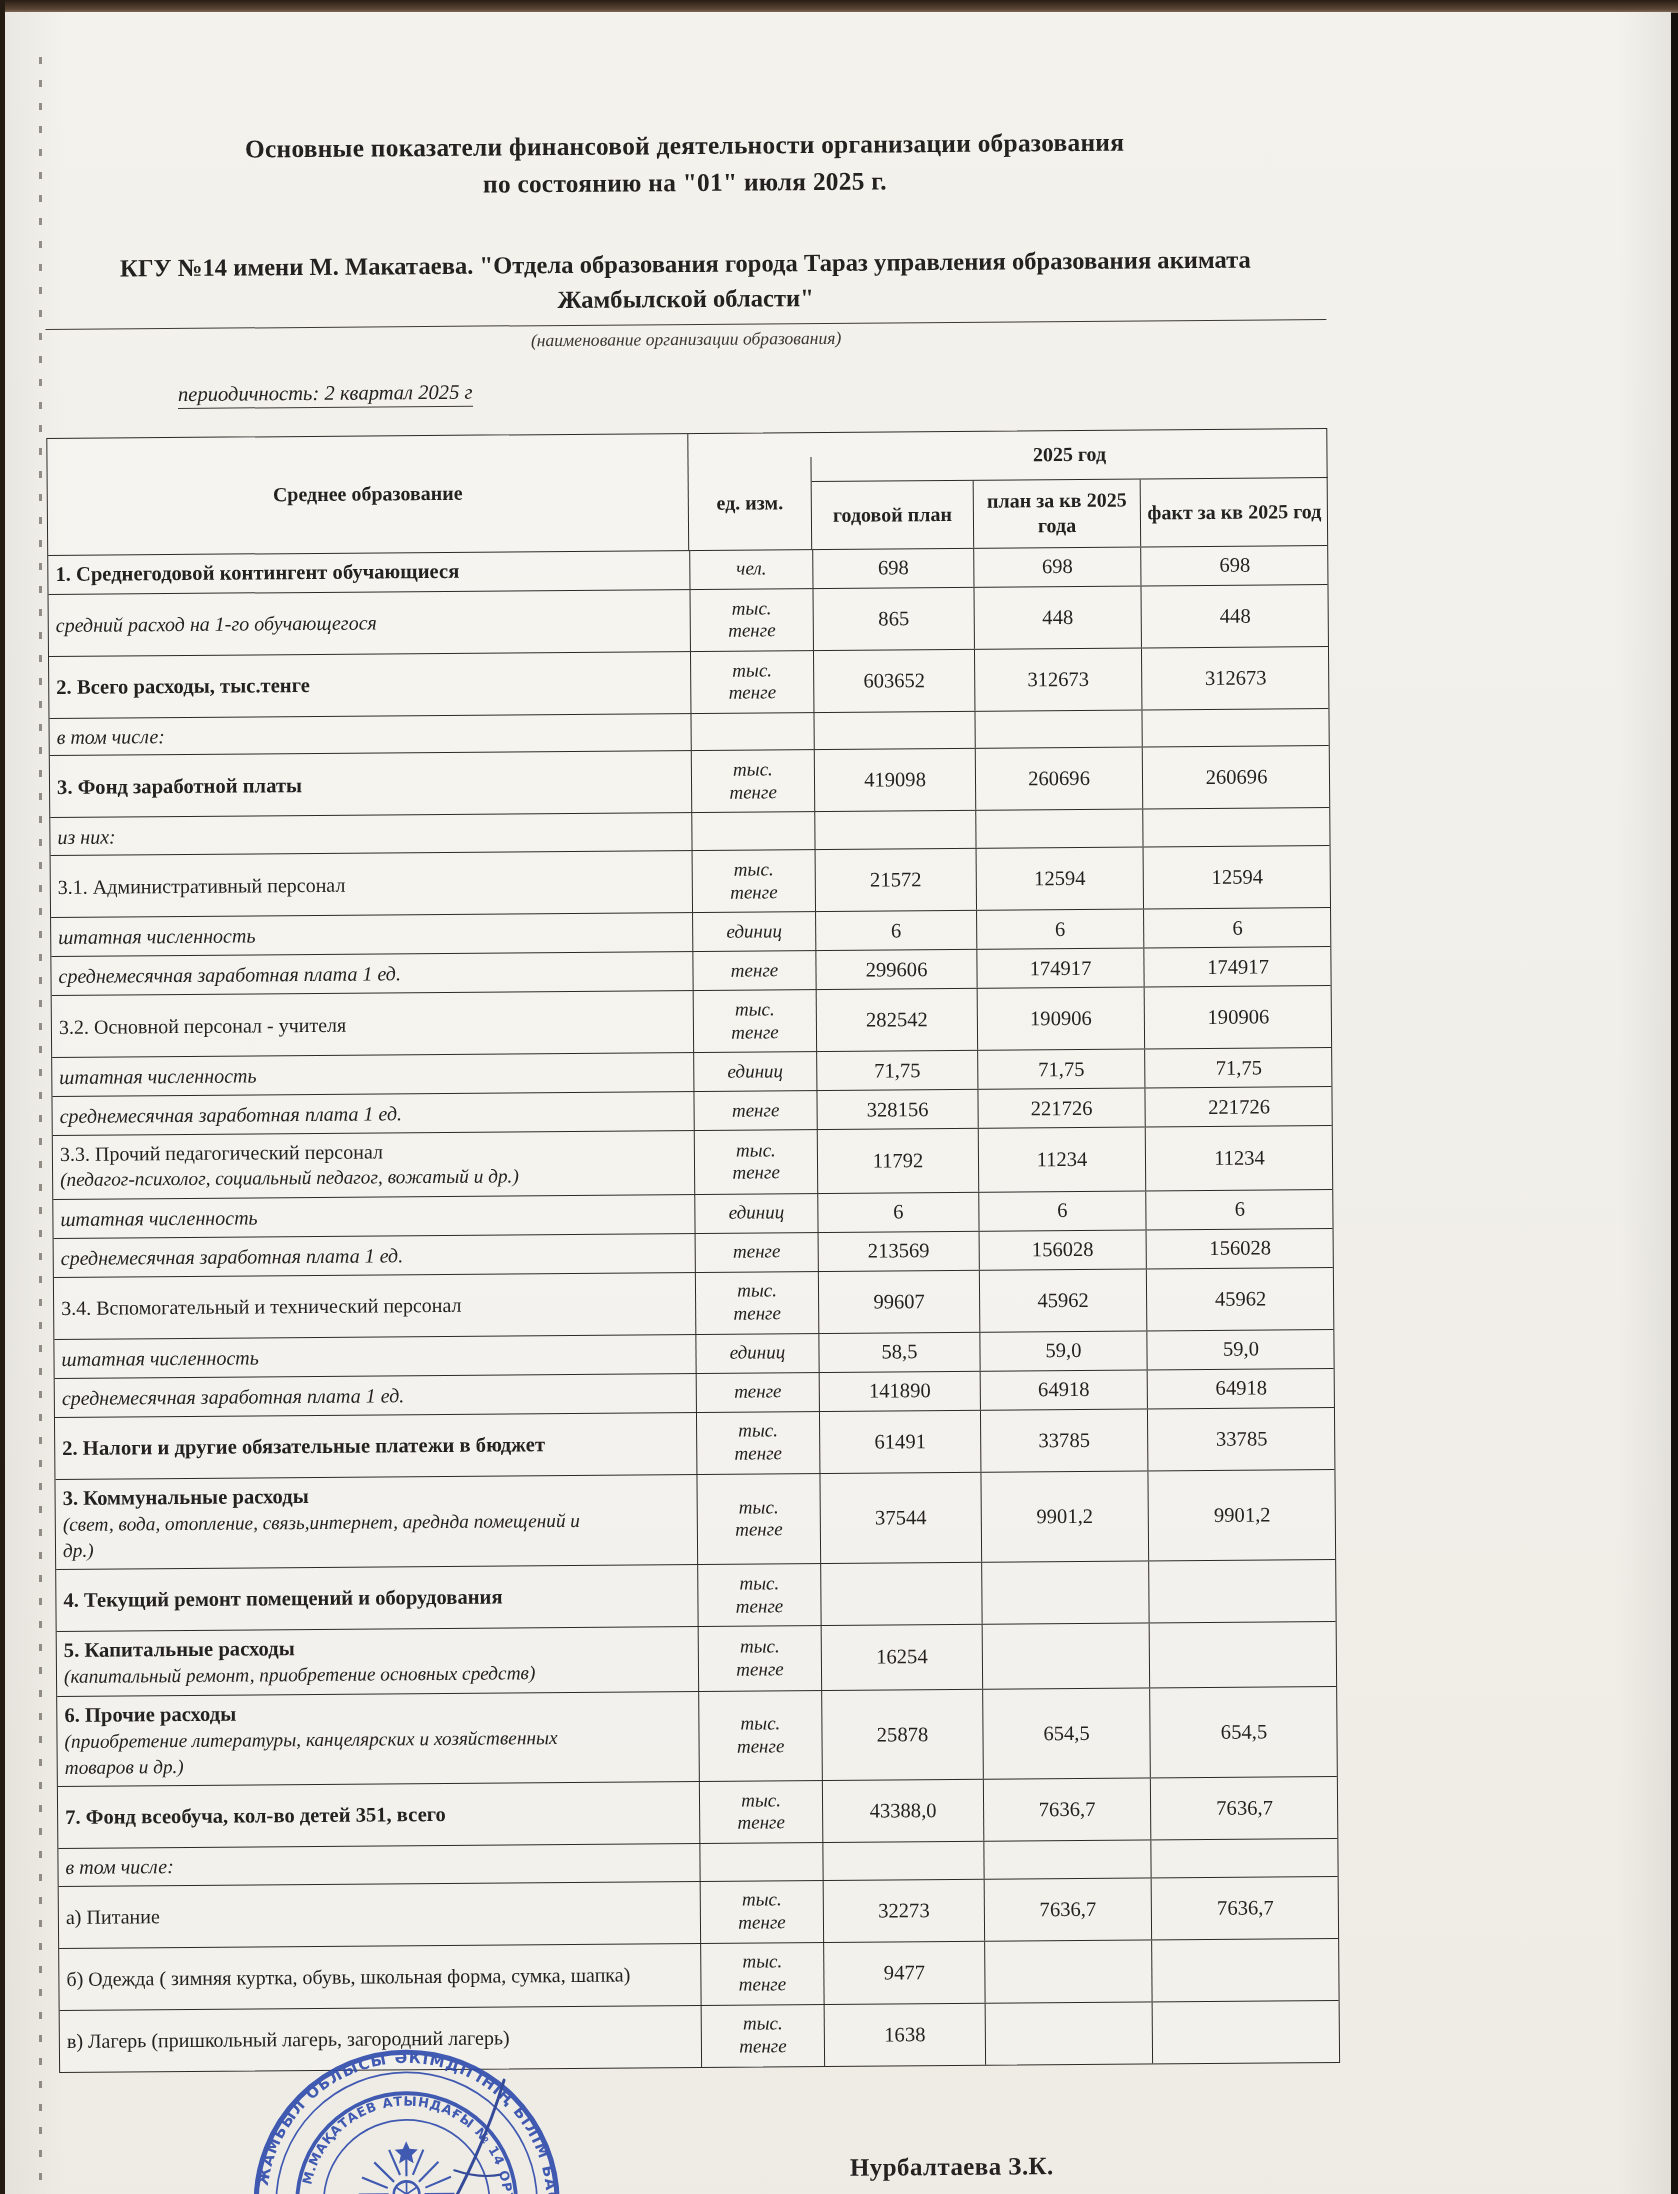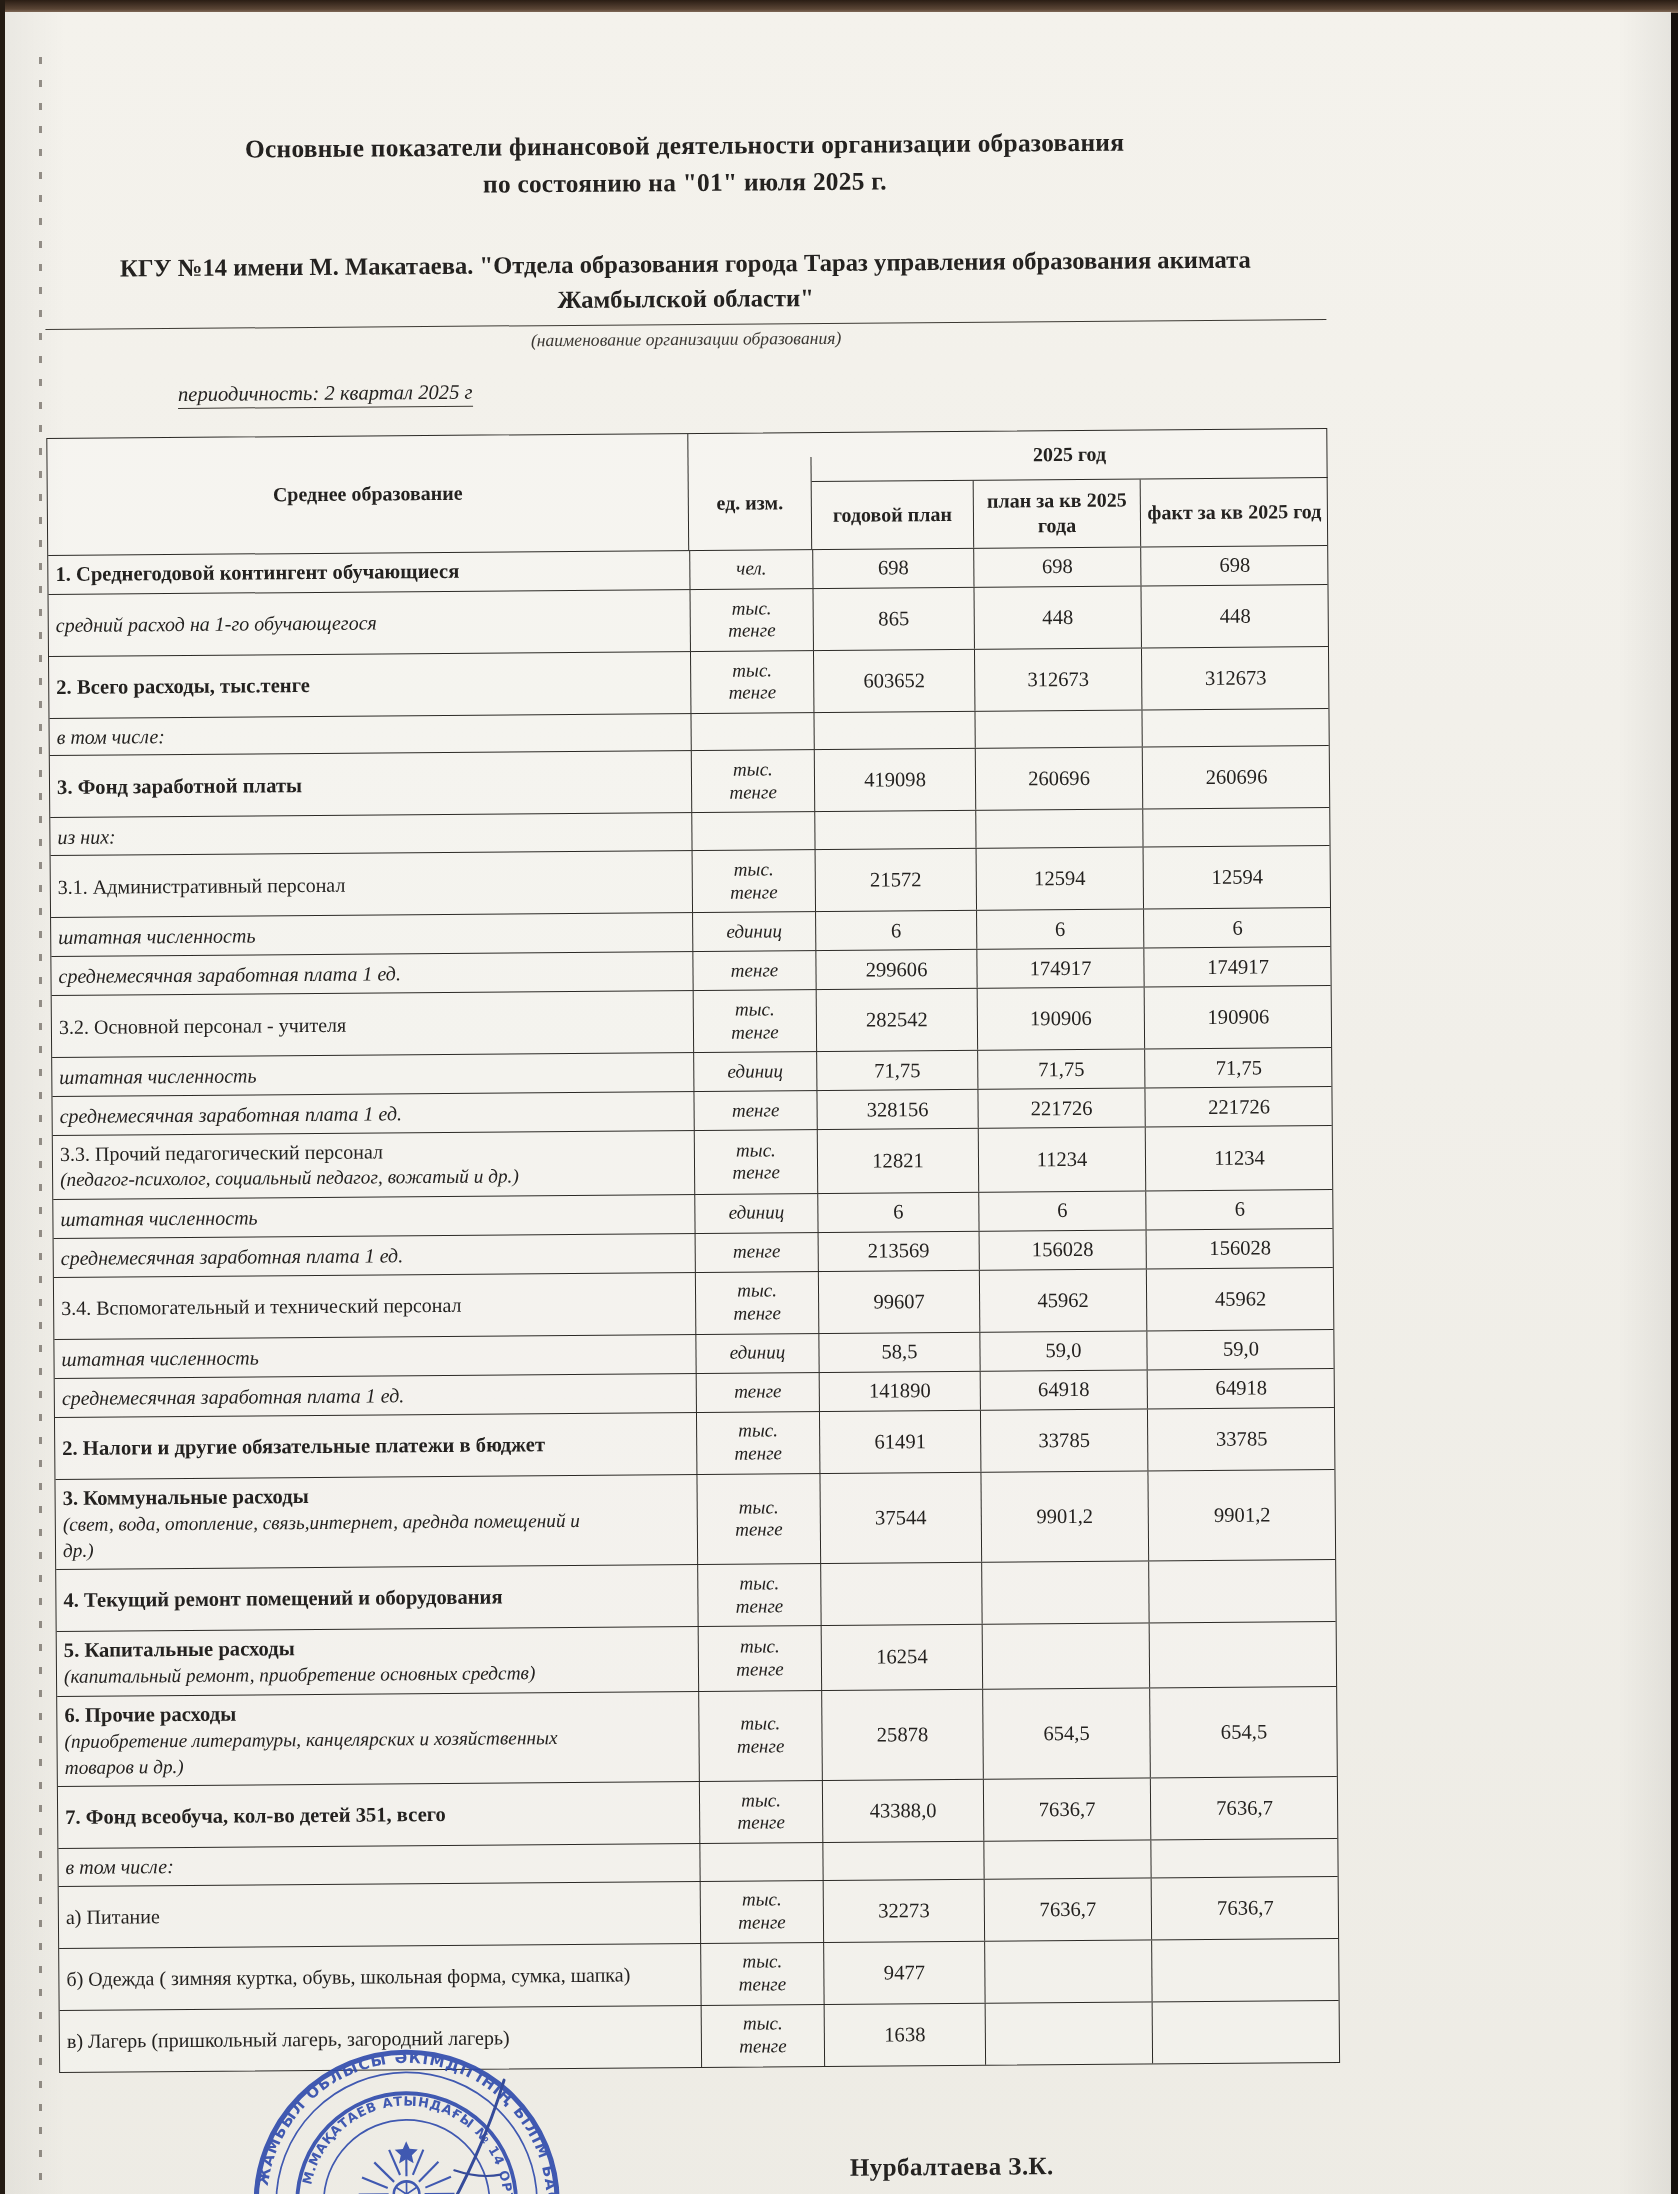--- a/index.html
+++ b/index.html
@@ -219,21 +219,21 @@
     <div class="td c-val">221726</div>
     <div class="td c-val">221726</div>
   </div>
 
   <div class="tr plain u2">
     <div class="td c-name">
       <span class="lbl">3.3. Прочий педагогический персонал</span>
       <span class="sub-lbl">(педагог-психолог, социальный педагог, вожатый и др.)</span>
     </div>
     <div class="td c-unit">тыс.<br>тенге</div>
-    <div class="td c-val">12821</div>
+    <div class="td c-val">11792</div>
     <div class="td c-val">11234</div>
     <div class="td c-val">11234</div>
   </div>
 
   <div class="tr italic">
     <div class="td c-name">
       <span class="lbl">штатная численность</span>
 
     </div>
     <div class="td c-unit">единиц</div>

